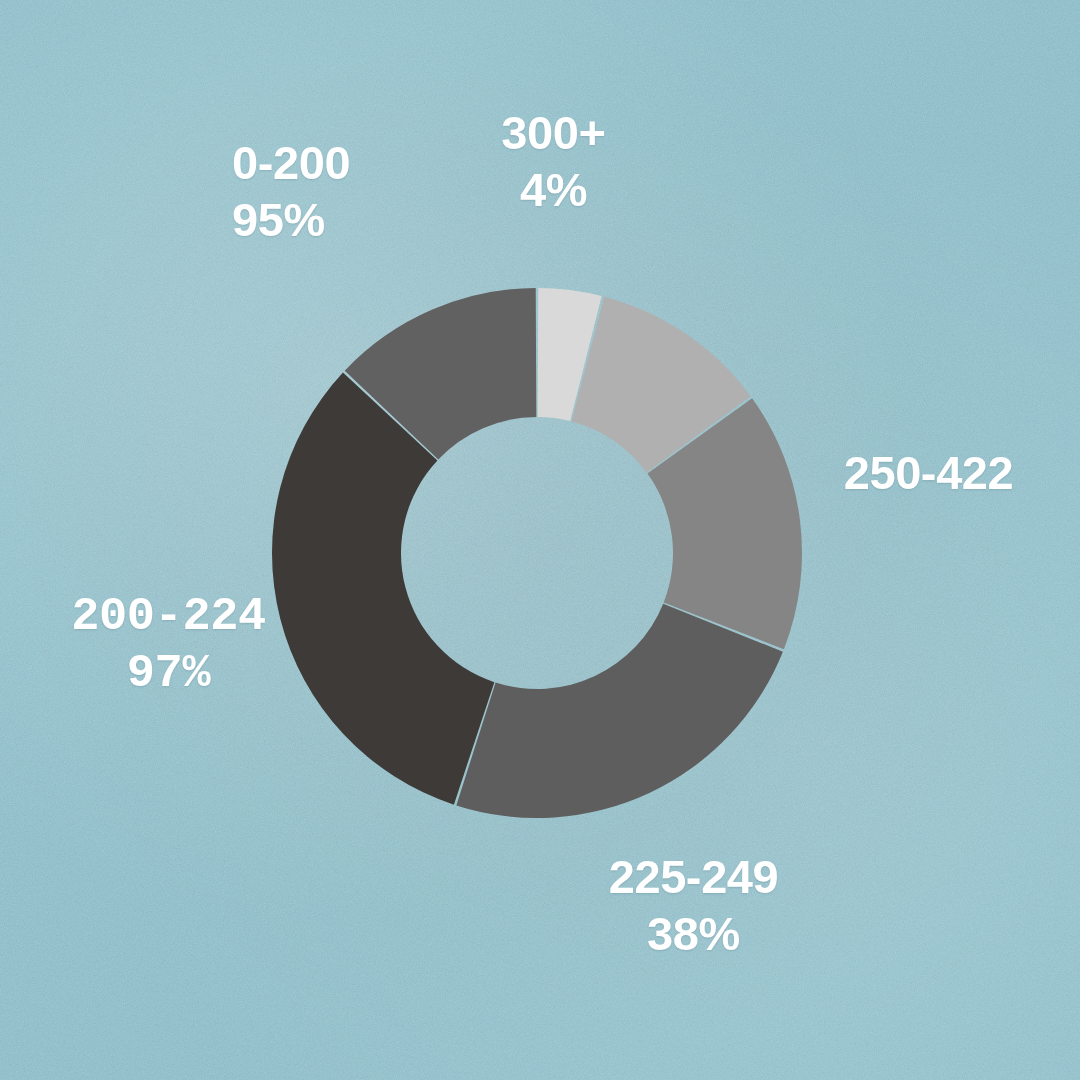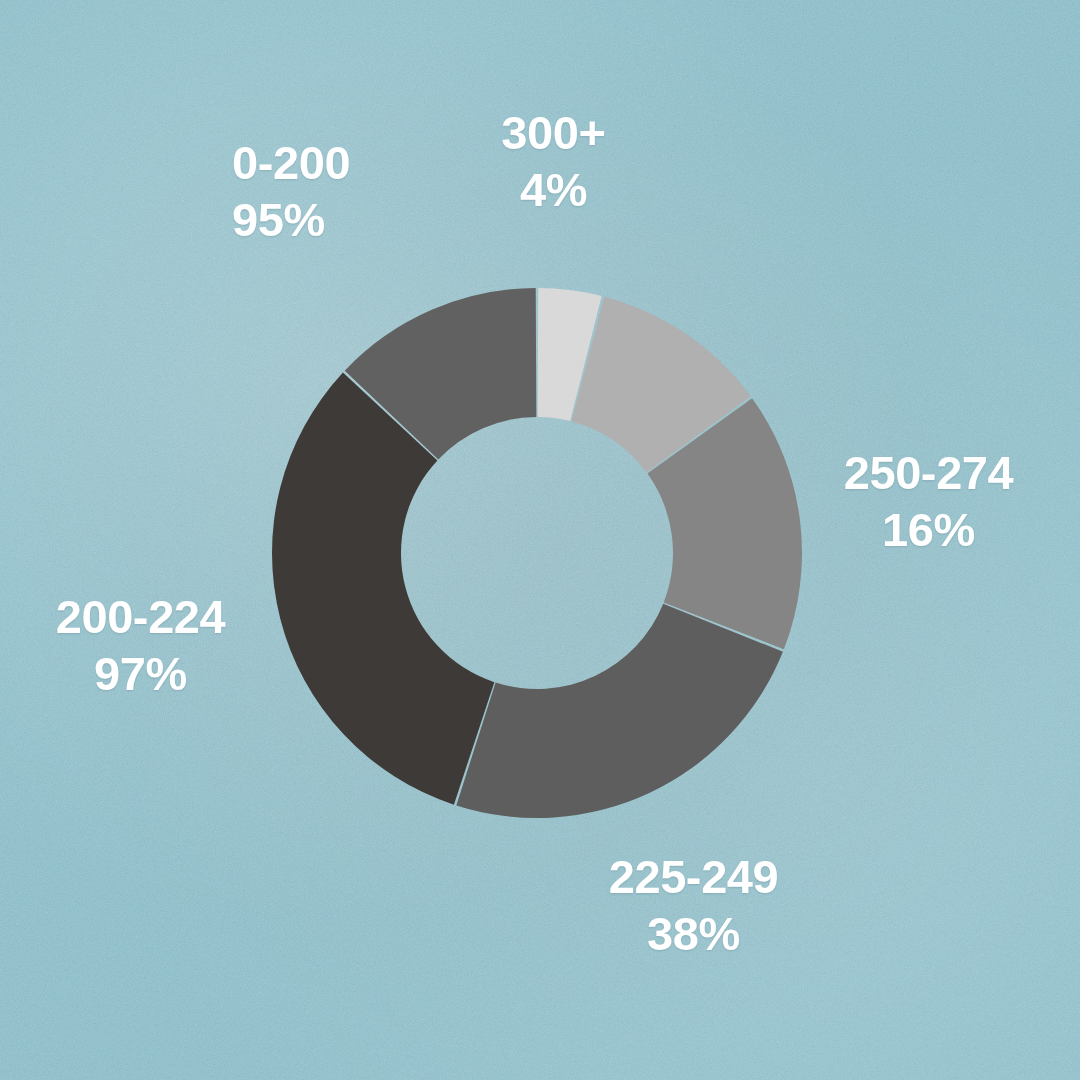--- a/index.html
+++ b/index.html
@@ -65,21 +65,21 @@
 
   .align-right .cat, .align-right .pct { }
   .align-center .cat, .align-center .pct { text-align: center; }
 
   
   #label-0-200     { left: 232px; top: 134px; width: 210px; }
   #label-300plus   { left: 466px; top: 104px; width: 175px; }
   #label-275-299   { left: 645px; top: 164px; width: 225px; }
   #label-250-274   { left: 806px; top: 444px; width: 245px; }
   #label-225-249   { left: 566px; top: 848px; width: 255px; }
-  #label-200-224   { left: 28px;  top: 588px; width: 225px; }
+  #label-200-224   { left: 56px;  top: 588px; width: 225px; font-family: Liberation Mono, monospace; }
 </style>
 </head>
 <body>
 
 <div id="background-layer">
   <svg id="background-noise" width="1080" height="1080" viewBox="0 0 1080 1080" preserveAspectRatio="none">
     <defs>
       <filter id="grainLight" x="0" y="0" width="100%" height="100%">
         <feTurbulence type="fractalNoise" baseFrequency="0.9" numOctaves="3" seed="7" result="n"></feTurbulence>
         <feColorMatrix type="saturate" values="0" in="n" result="g"></feColorMatrix>
@@ -119,22 +119,21 @@
     <span class="pct">95%</span>
   </div>
 
   <div class="slice-label align-center" id="label-300plus">
     <span class="cat">300+</span>
     <span class="pct">4%</span>
   </div>
 
 
   <div class="slice-label align-center" id="label-250-274">
-    <span class="cat">250-274</span>
-    <span class="pct">16%</span>
+    <span class="cat">250-422</span>
   </div>
 
   <div class="slice-label align-center" id="label-225-249">
     <span class="cat">225-249</span>
     <span class="pct">38%</span>
   </div>
 
   <div class="slice-label align-center" id="label-200-224">
     <span class="cat">200-224</span>
     <span class="pct">97%</span>

